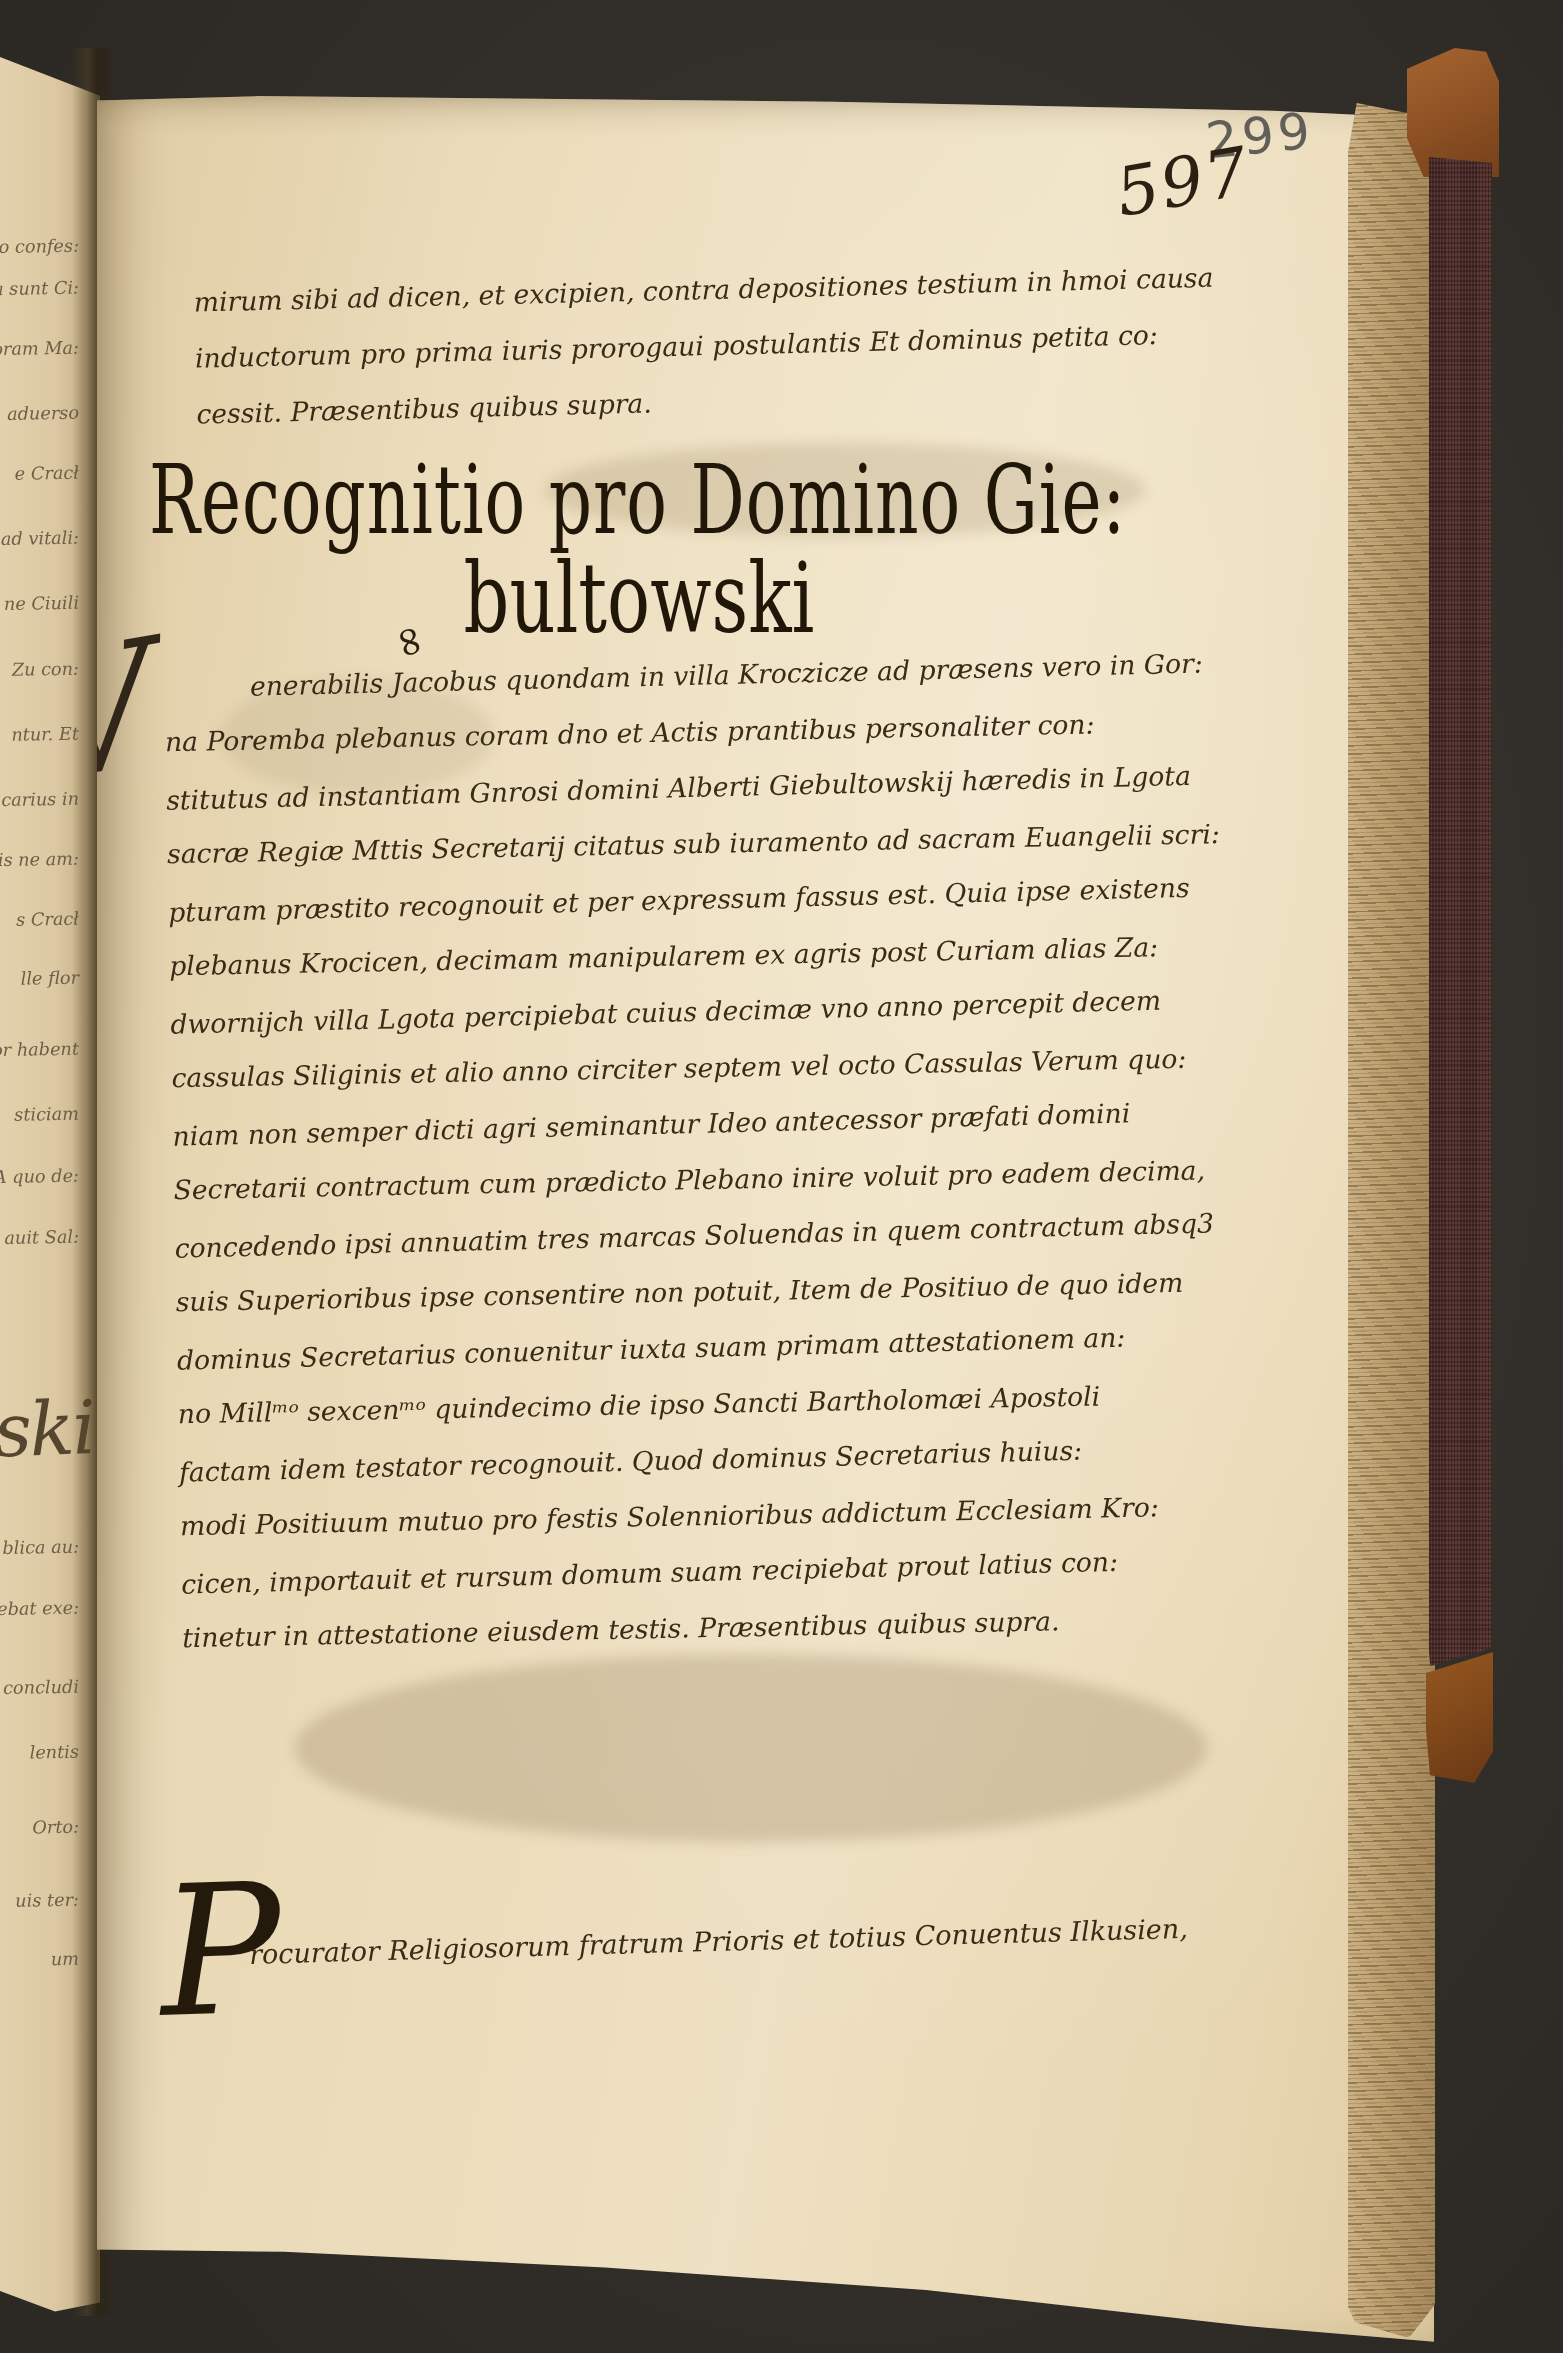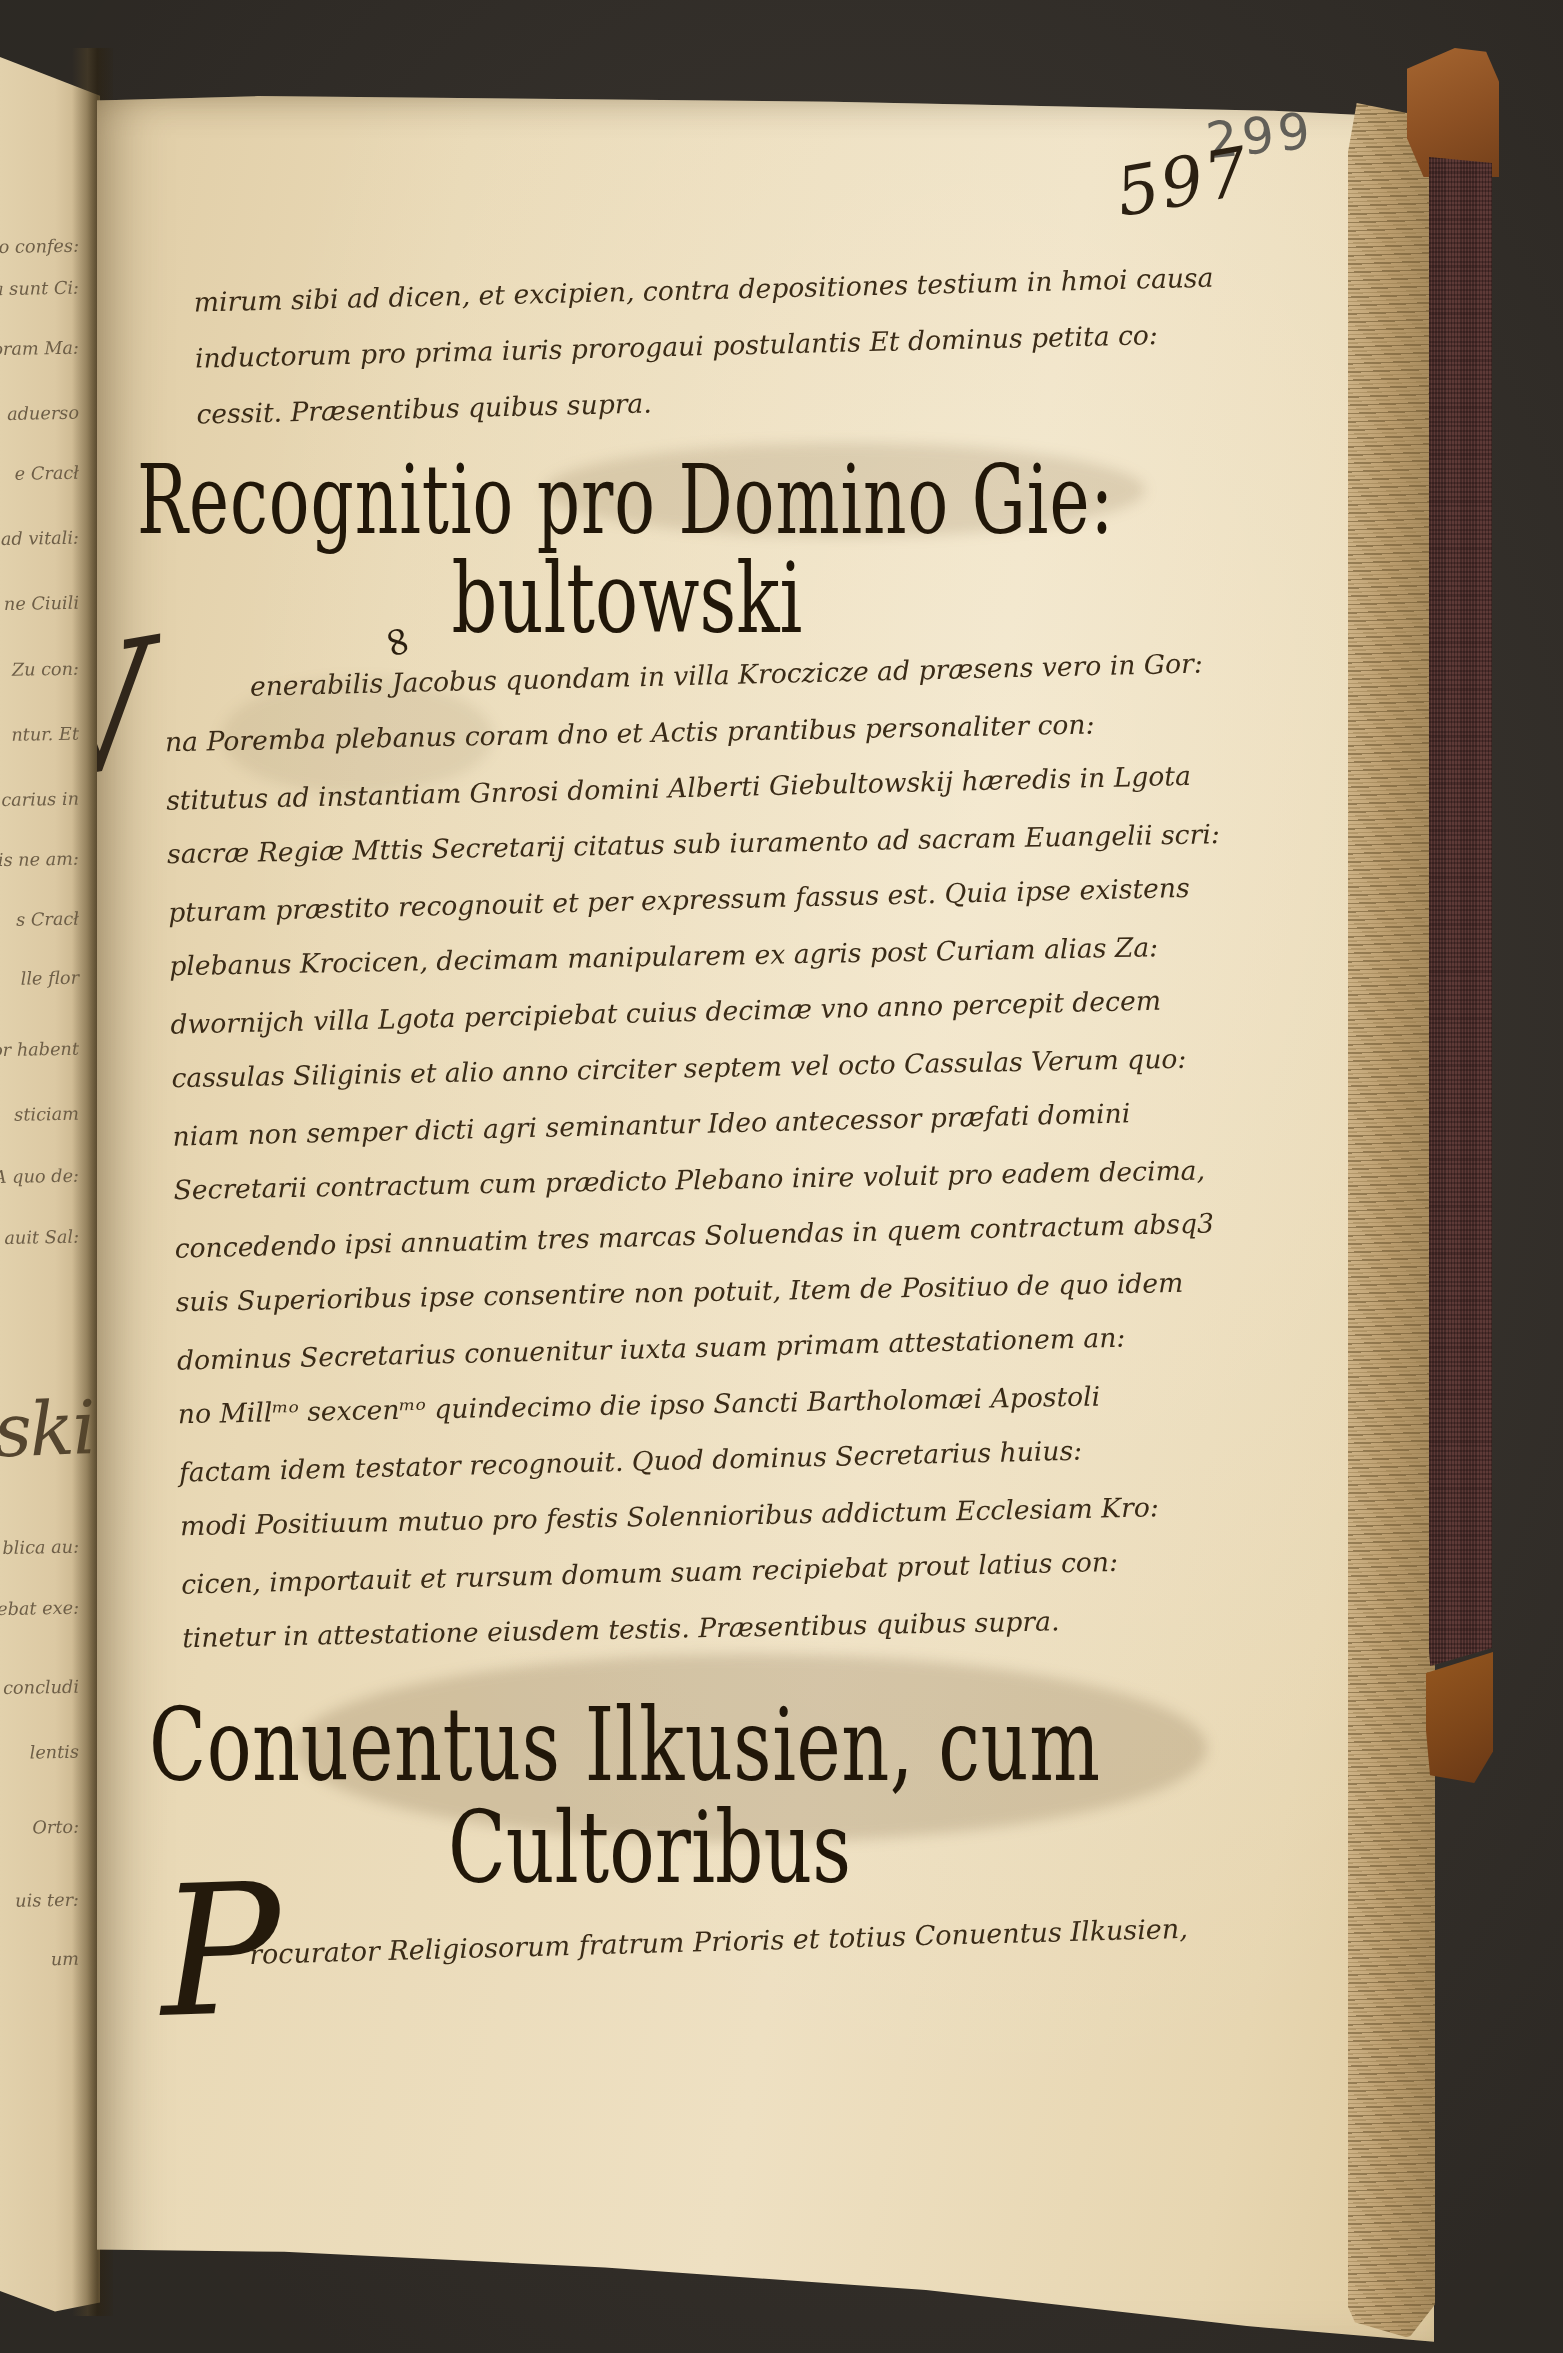--- a/index.html
+++ b/index.html
@@ -52,21 +52,21 @@
     color:#53514d;transform:rotate(-6deg);letter-spacing:4.2px;opacity:.9;
   }
   
   .intro{
     position:absolute;left:98px;top:168px;width:949px;
     font-style:italic;font-size:26.6px;line-height:56px;transform:rotate(-1.4deg);
     white-space:nowrap;
   }
   
   .heading{position:absolute;color:#211709;}
-  .hdg-rec{left:40px;top:350px;width:980px;}
+  .hdg-rec{left:52px;top:350px;width:980px;}
   .hdg-rec .h-line1{
     font-size:69px;letter-spacing:1px;transform:scale(0.98,1.38);transform-origin:left top;white-space:nowrap;
   }
   .hdg-rec .h-line2{
     font-size:73px;text-align:center;transform:scale(0.98,1.32);transform-origin:center top;margin-top:16.7px;white-space:nowrap;
   }
   .flourish{position:absolute;left:245px;top:172px;font-size:42px;color:#2a1e0f;transform:rotate(75deg);}
   .hdg-con{left:52px;top:1591px;width:1001px;}
   .hdg-con .h-line1{
     font-size:77px;letter-spacing:0.5px;transform:scale(0.97,1.32);transform-origin:left top;white-space:nowrap;
@@ -196,24 +196,20 @@
       <div class="ln">concedendo ipsi annuatim tres marcas Soluendas in quem contractum absq3</div>
       <div class="ln">suis Superioribus ipse consentire non potuit, Item de Positiuo de quo idem</div>
       <div class="ln">dominus Secretarius conuenitur iuxta suam primam attestationem an:</div>
       <div class="ln">no Millᵐᵒ sexcenᵐᵒ quindecimo die ipso Sancti Bartholomæi Apostoli</div>
       <div class="ln">factam idem testator recognouit.  Quod dominus Secretarius huius:</div>
       <div class="ln">modi Positiuum mutuo pro festis Solennioribus addictum Ecclesiam Kro:</div>
       <div class="ln">cicen, importauit et rursum domum suam recipiebat prout latius con:</div>
       <div class="ln">tinetur in attestatione eiusdem testis.  Præsentibus quibus supra.</div>
     </div>
 
-    <div class="heading hdg-con">
-      <div class="h-line1">Conuentus Ilkusien, cum</div>
-      <div class="h-line2">Cultoribus</div>
-    </div>
 
     <div class="closing-initial">P</div>
     <div class="closing-line">rocurator Religiosorum fratrum Prioris et totius Conuentus Ilkusien,</div>
   </div>
 
   <div class="fore-edge"></div>
 
   <div class="leather-top"></div>
   <div class="cloth"></div>
   <div class="leather-bottom"></div>

